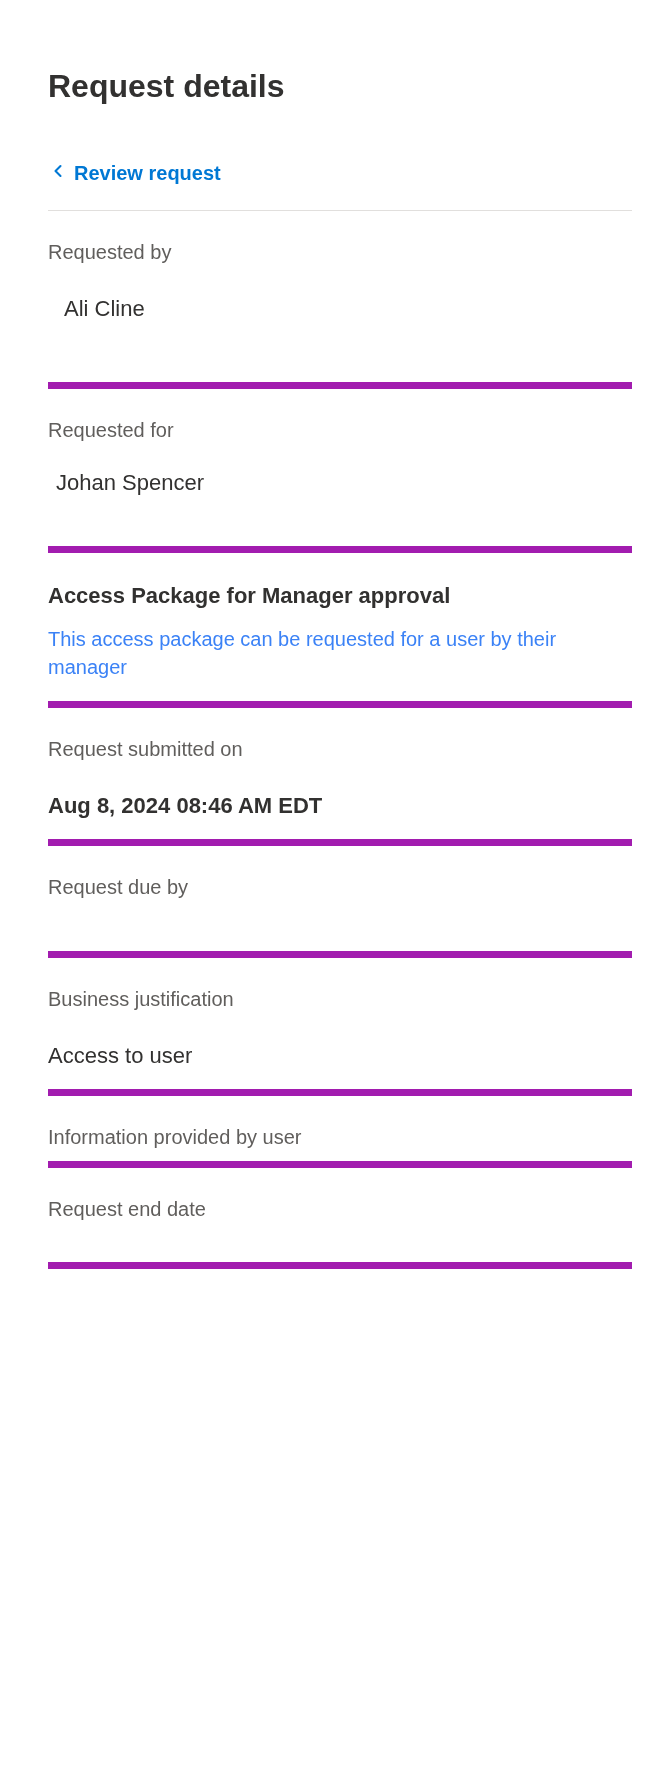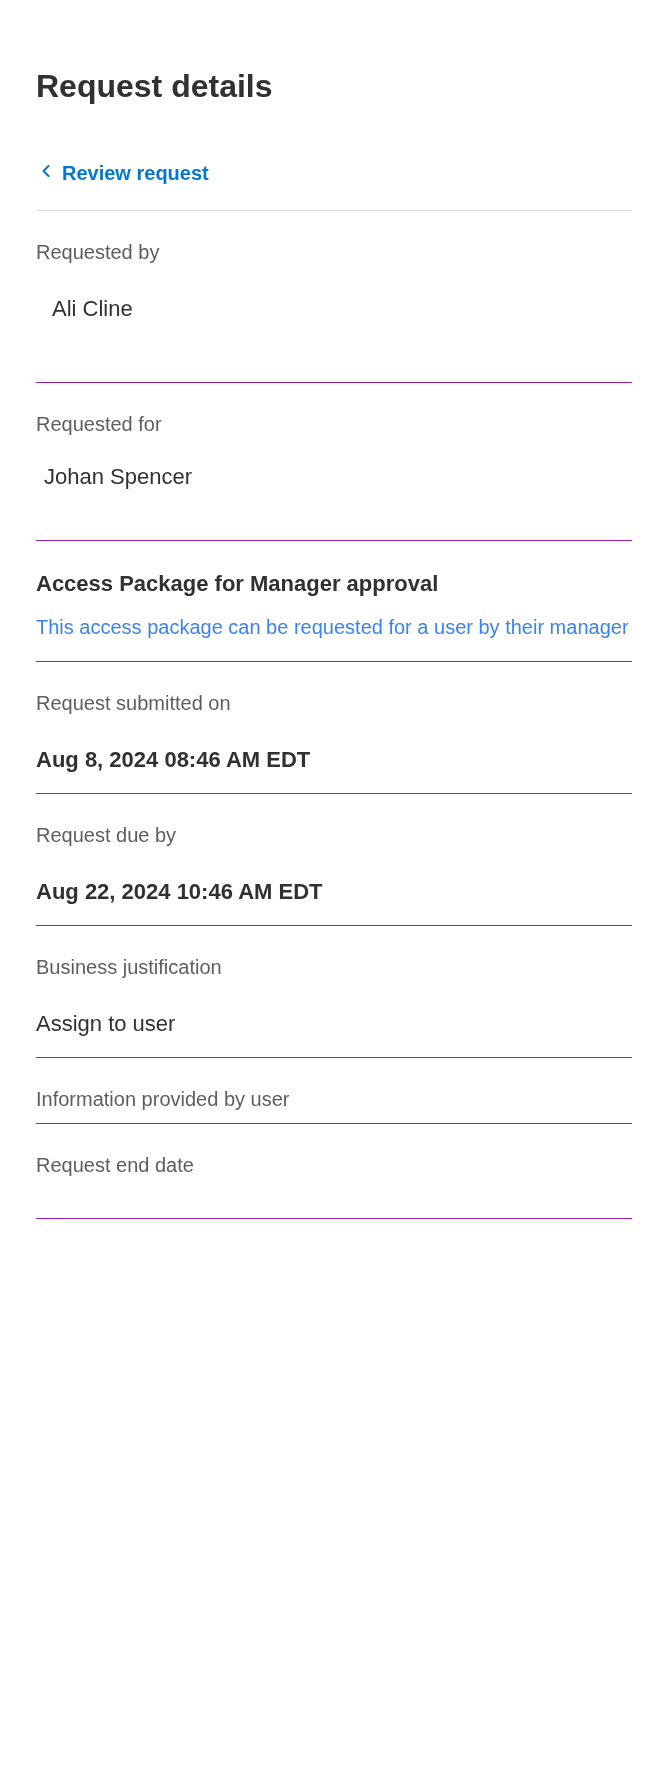--- a/index.html
+++ b/index.html
@@ -9,21 +9,21 @@
     }
     body {
       font-family: 'Segoe UI', -apple-system, BlinkMacSystemFont, sans-serif;
       background: #ffffff;
       color: #323130;
       width: 668px;
       height: 1790px;
       padding: 0;
     }
     .container {
-      padding: 20px 36px 0 36px;
+      padding: 20px 36px 0 48px;
     }
     .page-title {
       font-size: 32px;
       font-weight: 600;
       color: #323130;
       margin-top: 48px;
       margin-bottom: 56px;
     }
     .review-link {
       display: flex;
@@ -38,21 +38,21 @@
     }
     .review-link svg {
       width: 20px;
       height: 20px;
       margin-right: 6px;
       stroke: #0078d4;
     }
     .section {
       padding-top: 30px;
       padding-bottom: 20px;
-      border-bottom: 1px solid #a21caf;
+      border-bottom: 7px solid #a21caf;
     }
     .section-label {
       font-size: 20px;
       color: #605e5c;
       font-weight: 400;
       margin-bottom: 32px;
     }
     .section-label.tight {
       margin-bottom: 28px;
     }
@@ -115,26 +115,25 @@
     <div class="section-subtext">This access package can be requested for a user by their manager</div>
   </div>
 
   <div class="section">
     <div class="section-label">Request submitted on</div>
     <div class="section-value">Aug 8, 2024 08:46 AM EDT</div>
   </div>
 
   <div class="section">
     <div class="section-label">Request due by</div>
-    <div class="section-value">Aug 22, 2024 10:46 AM EDT</div>
   </div>
 
   <div class="section">
     <div class="section-label">Business justification</div>
-    <div class="section-value" style="font-weight:400;">Assign to user</div>
+    <div class="section-value" style="font-weight:400;">Access to user</div>
   </div>
 
   <div class="section" style="padding-bottom:12px;">
     <div class="section-label" style="margin-bottom:0;">Information provided by user</div>
   </div>
 
   <div class="section">
     <div class="section-label" style="margin-bottom:21px;">Request end date</div>
   </div>
 

